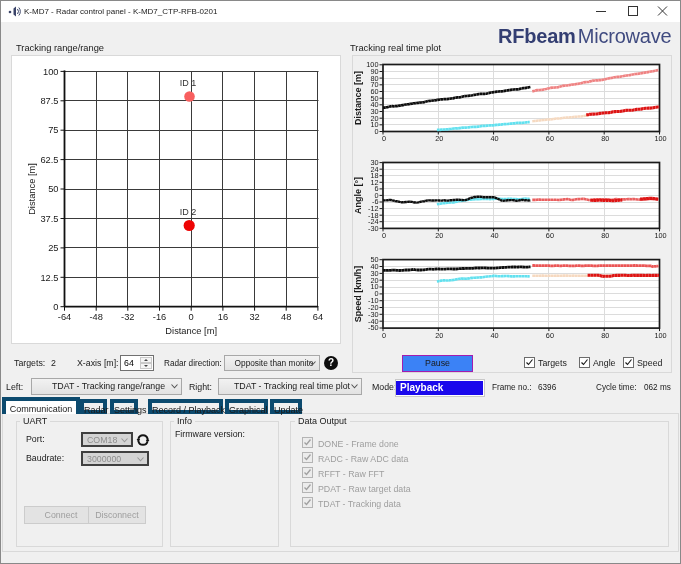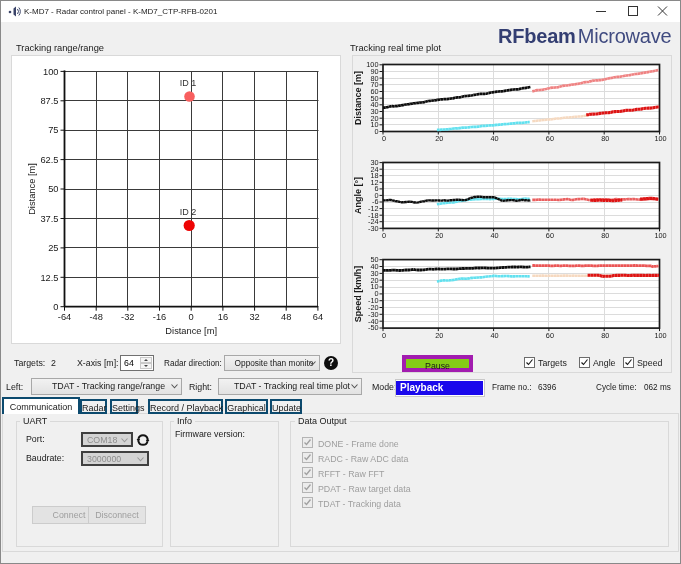--- a/index.html
+++ b/index.html
@@ -14,21 +14,21 @@
 .combo { position:absolute; background:linear-gradient(#f2f2f2,#e2e2e2); border:1px solid #a8a8a8; font-size:8.8px;
          color:#1a1a1a; line-height:14px; padding-left:4px; white-space:nowrap; overflow:hidden;text-align:center;}
 .chev { position:absolute; right:3px; top:5px; width:7px; height:5px; }
 .dcombo { position:absolute; background:#d4d4d4; border:2px solid #404040; font-size:8.8px;
           color:#8f8f8f; line-height:13px; padding-left:4px; white-space:nowrap; }
 .cb { position:absolute; width:11px; height:11px; background:#fff; border:1px solid #6b6b6b; }
 .dcb { position:absolute; width:11px; height:11px; background:#ececec; border:1px solid #b4b4b4; }
 .dtxt { font-size:8.8px; color:#9e9e9e; line-height:11px; white-space:nowrap; }
 .dbtn { position:absolute; background:#e3e3e3; border:1px solid #cccccc; color:#9d9d9d;
         font-size:8.8px; text-align:center; }
-.tab { position:absolute; top:399px; height:15px; border:2px solid #0c4a6e; background:#f0f0f0;
+.tab { position:absolute; top:399px; height:15px; border:4px solid #0c4a6e; background:#f0f0f0;
        font-size:9px; text-align:center; line-height:14px; color:#1a1a1a; white-space:nowrap; }
 </style>
 </head>
 <body>
 <div id="win">
 
   <div class="abs" style="left:1px;top:1px;width:679px;height:21px;background:#fff"></div>
   <svg class="abs" style="left:8px;top:5px" width="14" height="13" viewBox="0 0 14 13">
     <circle cx="2" cy="7" r="1.3" fill="#3a4469"></circle>
     <path d="M5.5 3.5 L8 1.5 L8 11.5 L5.5 9.5 Z" fill="#3a4469"></path>
@@ -301,21 +301,21 @@
   </div>
   <div class="abs t85" style="left:164px;top:358px">Radar direction:</div>
   <div class="combo" style="left:224px;top:355px;width:96px;height:16px;font-size:8.3px">Opposite than monito
     <svg class="chev" viewBox="0 0 7 5">
         <path d="M0.5 0.5 L3.5 3.8 L6.5 0.5" fill="none" stroke="#555" stroke-width="1.1"></path>
       </svg>
   </div>
   <div class="abs" style="left:324px;top:356px;width:14px;height:14px;border-radius:50%;background:#0d0d0d"></div>
   <div class="abs" style="left:324px;top:356px;width:14px;height:14px;text-align:center;font-size:10px;font-weight:bold;color:#fff;line-height:14px">?</div>
 
-  <div class="dbtn" style="left:402px;top:355px;width:71px;height:17px;background:#84cc16;border:4px solid #a21caf;color:#1a1a1a;line-height:15px">Pause</div>
+  <div class="dbtn" style="left:402px;top:355px;width:71px;height:17px;background:#3b82f6;border:1px solid #a21caf;color:#1a1a1a;line-height:15px">Pause</div>
   <div class="cb" style="left:524px;top:357px"></div>
   <svg class="abs" style="left:525px;top:358px" width="9" height="9" viewBox="0 0 9 9">
       <path d="M1.5 4.5 L3.5 6.5 L7.5 1.5" fill="none" stroke="#1a1a1a" stroke-width="1.15"></path>
     </svg>
   <div class="abs t9" style="left:538px;top:358px">Targets</div>
   <div class="cb" style="left:579px;top:357px"></div>
   <svg class="abs" style="left:580px;top:358px" width="9" height="9" viewBox="0 0 9 9">
       <path d="M1.5 4.5 L3.5 6.5 L7.5 1.5" fill="none" stroke="#1a1a1a" stroke-width="1.15"></path>
     </svg>
   <div class="abs t9" style="left:593px;top:358px">Angle</div>
@@ -366,21 +366,21 @@
     <path d="M11.6 8.1 A4.7 4.7 0 0 1 2.4 8.1" fill="none" stroke="#141414" stroke-width="2"></path>
     <path d="M0.7 6.1 L4.1 6.1 L2.4 9.9 Z" fill="#141414"></path>
     <path d="M13.3 7.9 L9.9 7.9 L11.6 4.1 Z" fill="#141414"></path>
   </svg>
   <div class="abs t9" style="left:26px;top:453px">Baudrate:</div>
   <div class="dcombo" style="left:81px;top:451px;width:68px;height:15px">3000000
     <svg class="chev" style="top:4px" viewBox="0 0 7 5">
         <path d="M0.5 0.5 L3.5 3.8 L6.5 0.5" fill="none" stroke="#9a9a9a" stroke-width="1.1"></path>
       </svg>
   </div>
-  <div class="dbtn" style="left:32px;top:506px;width:74px;height:18px;line-height:16px">Connect</div>
+  <div class="dbtn" style="left:24px;top:506px;width:74px;height:18px;line-height:16px">Connect</div>
   <div class="dbtn" style="left:88px;top:506px;width:58px;height:18px;line-height:16px">Disconnect</div>
 
   <div class="gbox" style="left:170px;top:421px;width:109px;height:126px"></div>
   <div class="glab" style="left:174px;top:417px;background:#f0f0f0;padding:0 3px">Info</div>
   <div class="abs t9" style="left:175px;top:429px">Firmware version:</div>
 
   <div class="gbox" style="left:290px;top:421px;width:379px;height:126px"></div>
   <div class="glab" style="left:295px;top:417px;background:#f0f0f0;padding:0 3px">Data Output</div>
   <div class="dcb" style="left:302px;top:437px"></div>
 <svg class="abs" style="left:303px;top:438px" width="9" height="9" viewBox="0 0 9 9">

